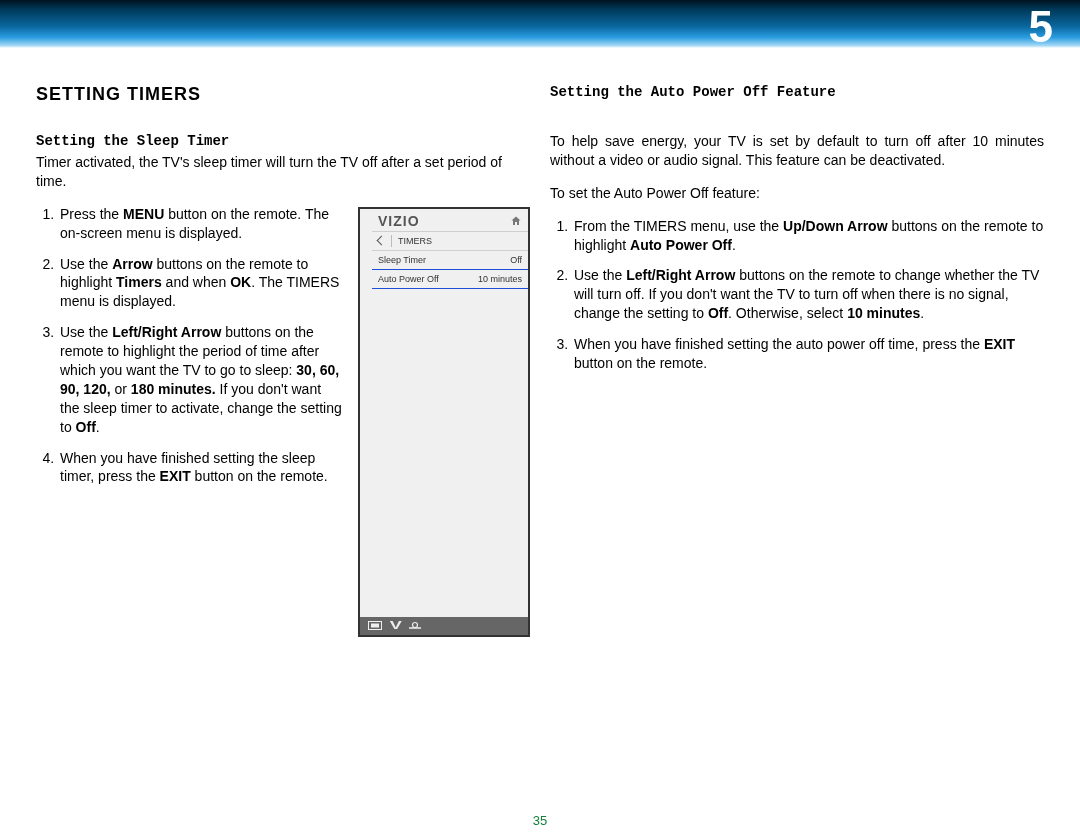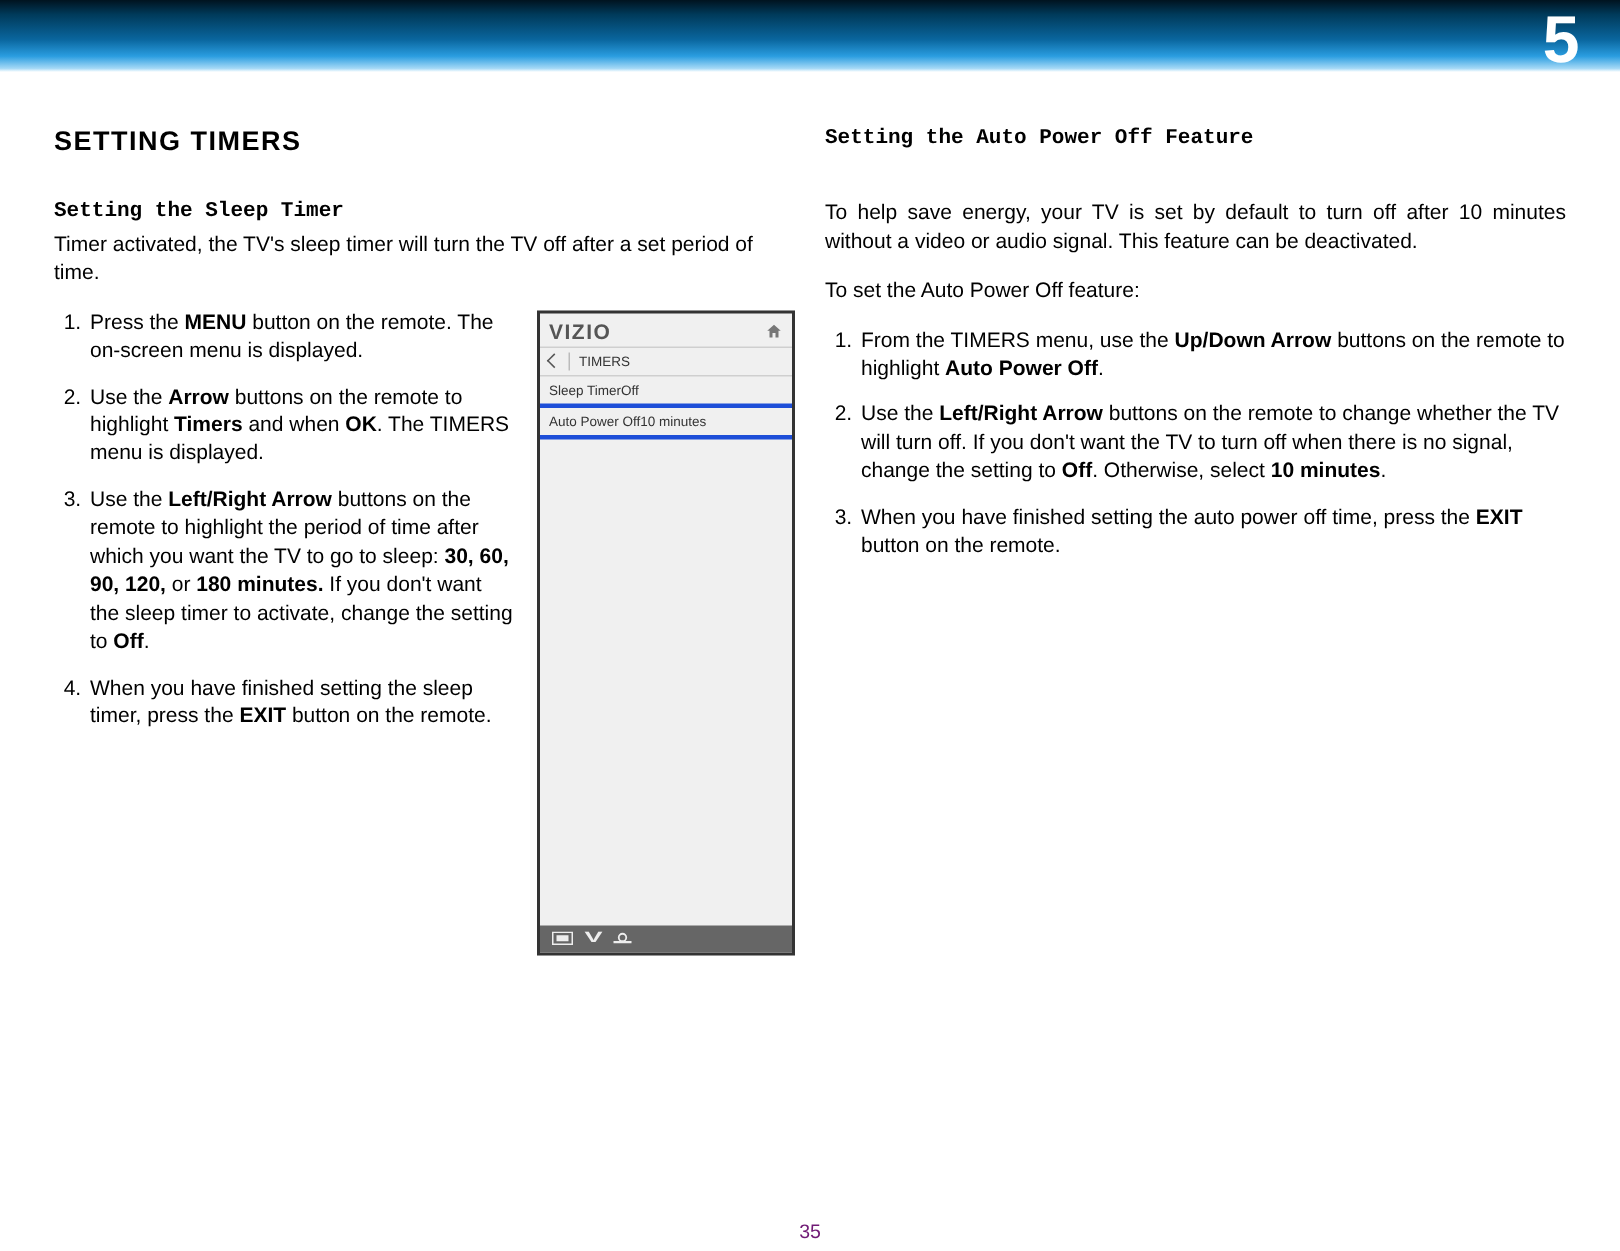--- a/index.html
+++ b/index.html
@@ -38,55 +38,56 @@
 
   
   .tv-menu {
     width: 172px; height: 430px;
     border: 2px solid #333;
     background: #f0f0f0;
     font-family: Arial, Helvetica, sans-serif;
     position: relative;
     flex-shrink: 0;
     margin-top: 2px;
+    padding-left: 12px;
   }
   .tv-header {
     display: flex; align-items: center; justify-content: space-between;
     padding: 4px 6px 2px 6px;
     border-bottom: 1px solid #cfcfcf;
   }
   .tv-logo { font-weight: 800; font-size: 14px; letter-spacing: 1px; color: #555; font-family: "Arial Black", Arial, sans-serif; }
   .tv-home-icon svg { width: 12px; height: 12px; display: block; }
   .tv-crumb {
     display: flex; align-items: center; gap: 6px;
     font-size: 9px; padding: 3px 6px;
     border-bottom: 1px solid #cfcfcf;
     color: #333;
   }
   .tv-crumb .back-caret { width: 7px; height: 7px; border-left: 1.5px solid #555; border-bottom: 1.5px solid #555; transform: rotate(45deg); }
   .tv-crumb .sep { width: 1px; height: 12px; background: #bbb; }
   .tv-row {
-    display: flex; 
+    display: flex; justify-content: space-between;
     font-size: 9px; padding: 4px 6px;
-    border-bottom: 3px solid #1d4ed8;
+    border-bottom: 1px solid #1d4ed8;
     color: #333;
   }
   .tv-footer {
     position: absolute; left: 0; right: 0; bottom: 0;
     background: #666; height: 18px;
     display: flex; align-items: center; gap: 10px;
     padding: 0 8px;
   }
   .tv-footer .ic { color: #eee; font-size: 10px; display: flex; align-items: center; }
   .tv-footer svg { display: block; }
   .wide-v { color: #eee; font-size: 10px; font-weight: 800; letter-spacing: -1px; transform: scaleX(1.8); }
 
   .page-number {
     position: absolute; left: 0; right: 0; bottom: 6px;
-    text-align: center; font-size: 13px; color: #701a75; margin-top: 40px;
+    text-align: center; font-size: 13px; color: #15803d; margin-top: 40px;
   }
 </style>
 </head>
 <body>
 
 <div class="page">
 
   <div class="header-band">
     <div class="chapter-number">5</div>
   </div>

